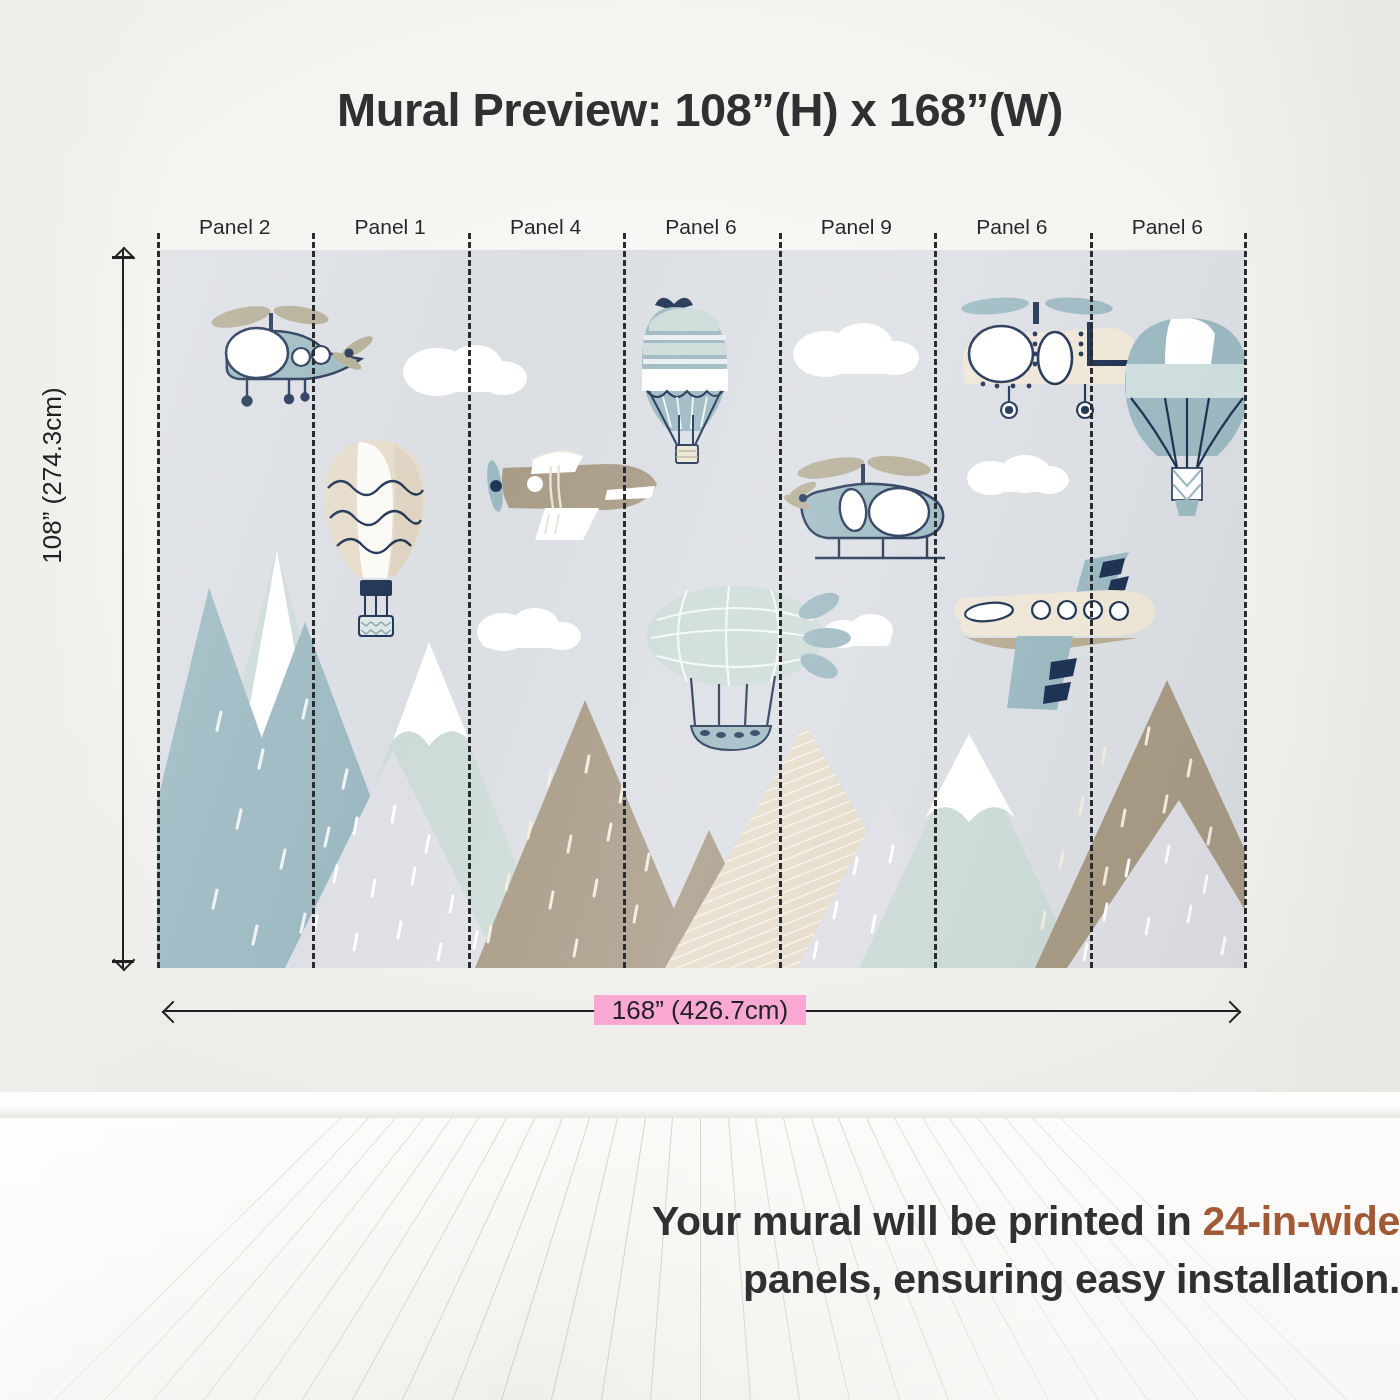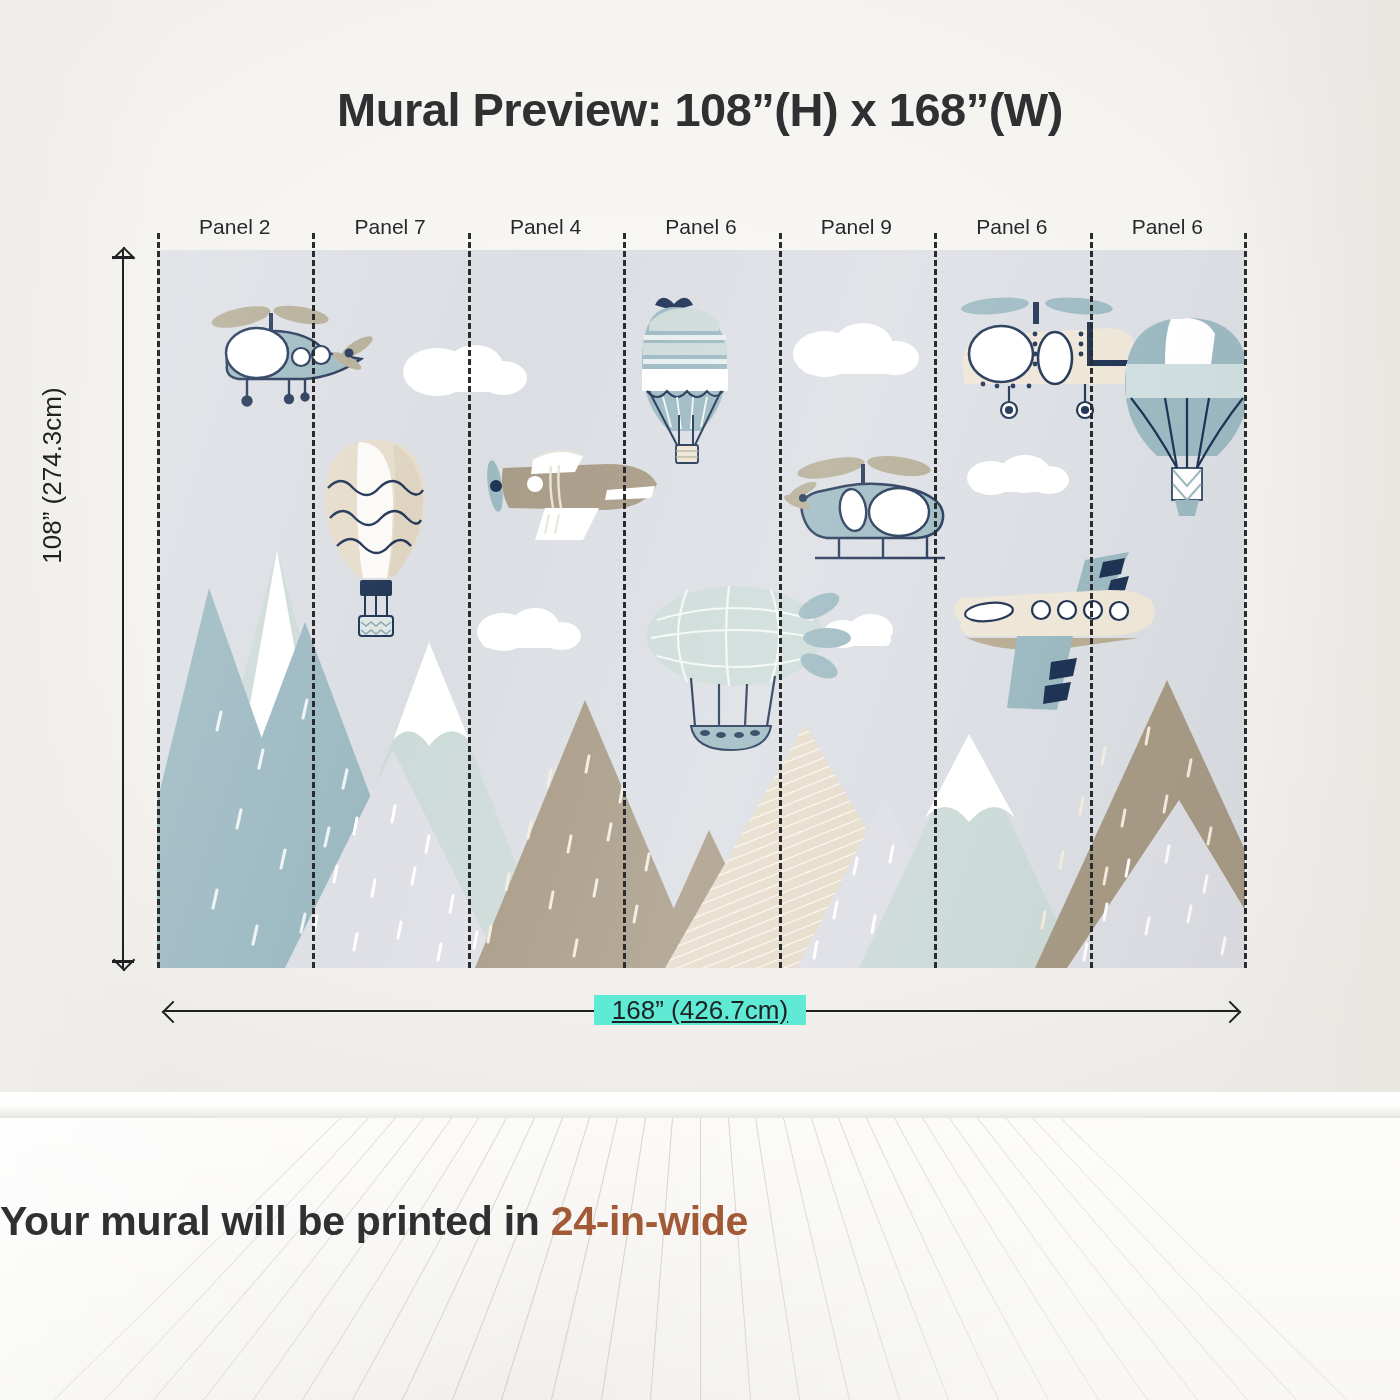--- a/index.html
+++ b/index.html
@@ -103,26 +103,26 @@
   }
   .dim-h::before,.dim-h::after{
     content:""; position:absolute; top:-6px; width:14px; height:14px;
   }
   .dim-h::before{ left:0; border-left:2px solid #1f2022; border-bottom:2px solid #1f2022; transform:rotate(45deg); }
   .dim-h::after{ right:0; border-right:2px solid #1f2022; border-top:2px solid #1f2022; transform:rotate(45deg); }
   .dim-h-label{
     position:absolute; left:0; top:995px; width:1400px; text-align:center;
     font-size:26px; color:#1f2022; z-index:6;
   }
-  .dim-h-label span{ background:#5eead4; padding:0 18px;text-decoration:underline; }
+  .dim-h-label span{ background:#f9a8d4; padding:0 18px; }
 
   
   .caption{
     position:absolute; left:0; top:1192px; width:1400px;
-    text-align:left; font-size:41px; font-weight:bold;
+    text-align:right; font-size:41px; font-weight:bold;
     line-height:1.42; color:#2f3032; letter-spacing:-.3px; z-index:10;
   }
   .caption .accent{ color:#a15936; }
 </style>
 </head>
 <body>
 
 <div class="wall">
   <div class="wall-shade-l"></div>
   <div class="wall-shade-r"></div>
@@ -159,21 +159,21 @@
       <div class="plank" style="left: 1032.31px; transform: rotate(-43.1412deg); height: 420px;"></div>
       <div class="plank" style="left: 1060px; transform: rotate(-45.433deg); height: 420px;"></div>
     </div>
   <div class="floor-sheen"></div>
 </div>
 
 <div class="title">Mural Preview: 108”(H) x 168”(W)</div>
 
 <div class="panel-labels">
   <div class="panel-label">Panel 2</div>
-  <div class="panel-label">Panel 7</div>
+  <div class="panel-label">Panel 1</div>
   <div class="panel-label">Panel 4</div>
   <div class="panel-label">Panel 6</div>
   <div class="panel-label">Panel 9</div>
   <div class="panel-label">Panel 6</div>
   <div class="panel-label">Panel 6</div>
 </div>
 
 <div class="mural">
   <svg width="1088" height="718" viewBox="0 0 1088 718">
     <defs>
@@ -555,13 +555,14 @@
 <div class="tick-v" style="top:256px"></div>
 <div class="tick-v" style="top:960px"></div>
 <div class="dim-v"></div>
 <div class="dim-v-label">108” (274.3cm)</div>
 
 <div class="dim-h"></div>
 <div class="dim-h-label"><span>168” (426.7cm)</span></div>
 
 <div class="caption">
   <div><span>Your mural will be printed in </span><span class="accent">24-in-wide</span></div>
+  <div>panels, ensuring easy installation.</div>
 </div>
 
 </body></html>

